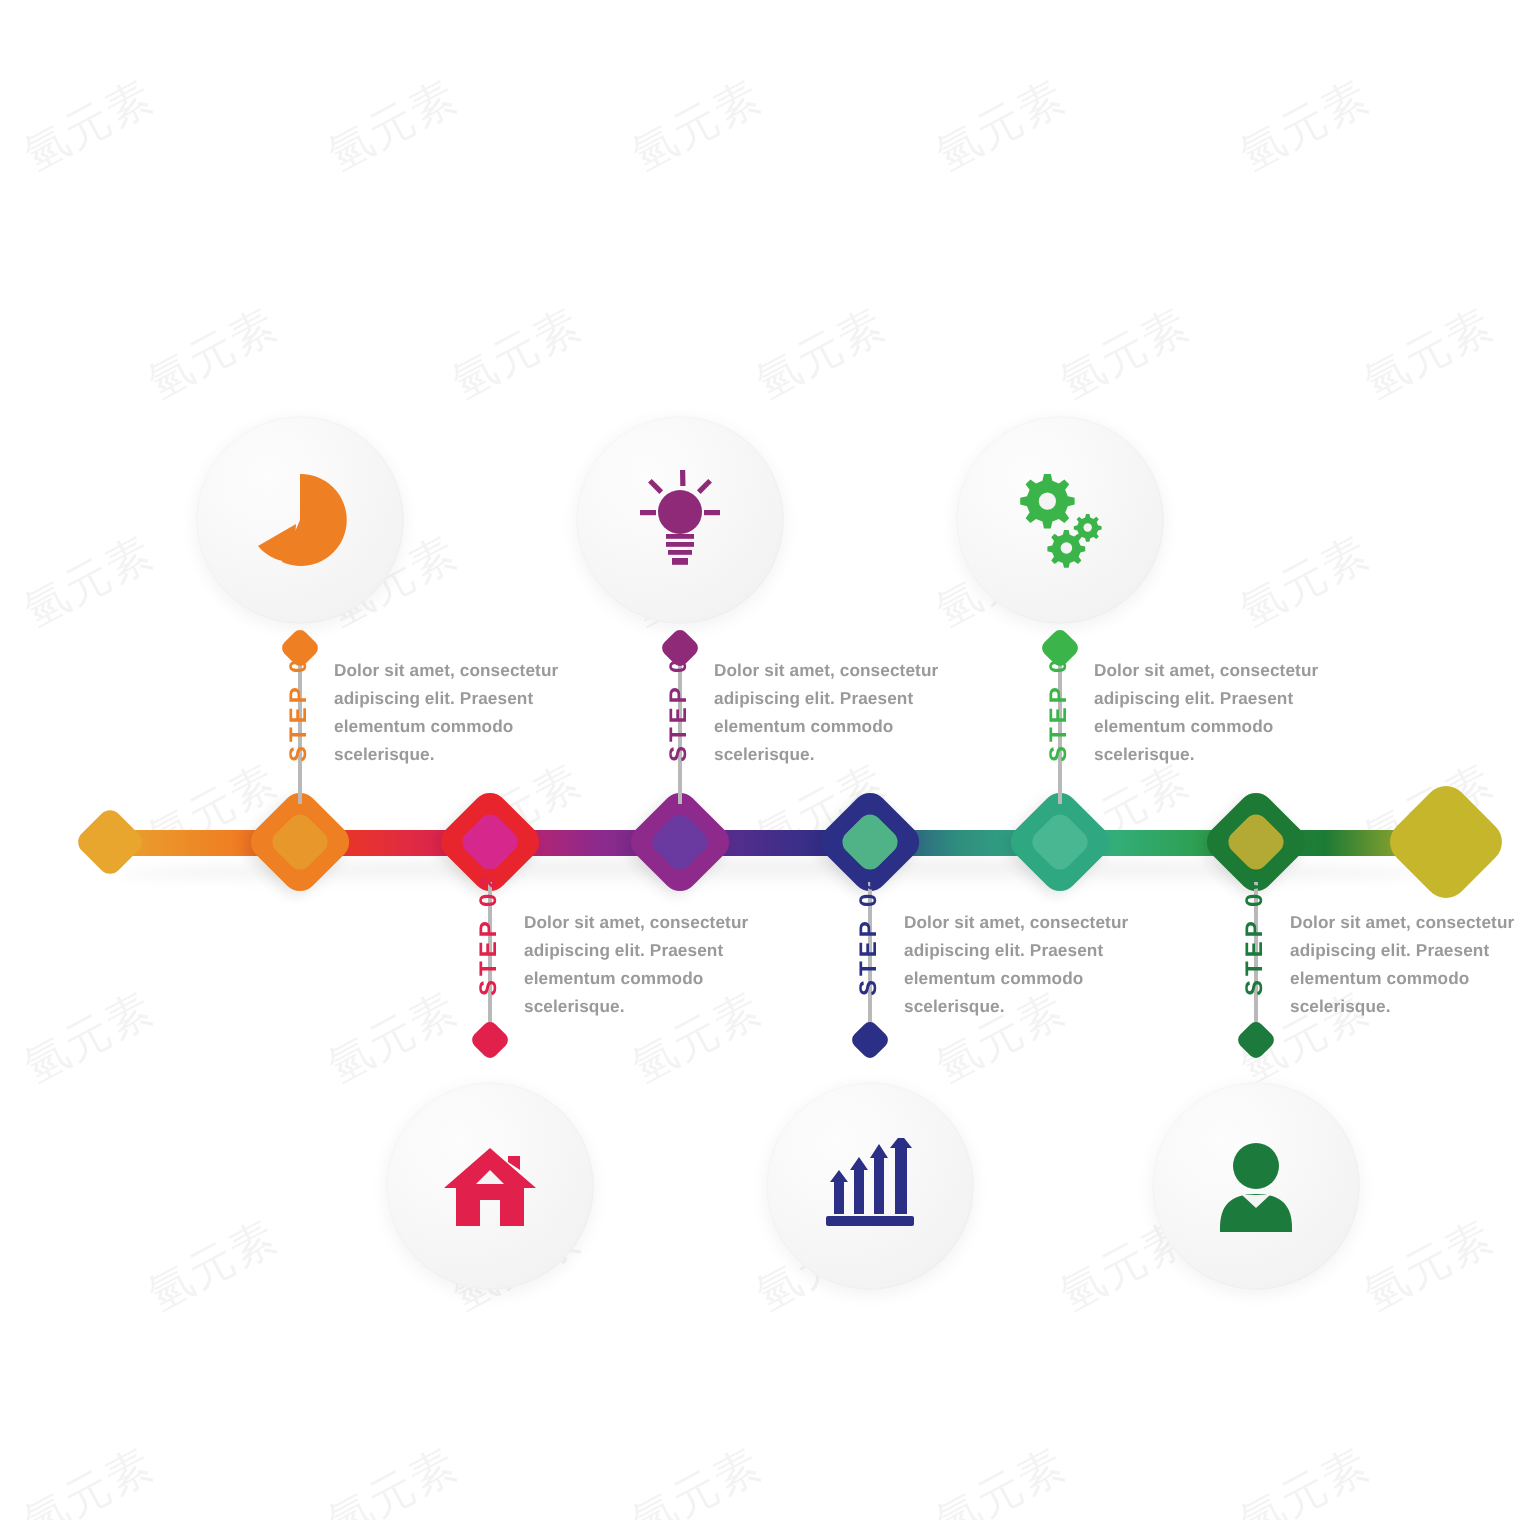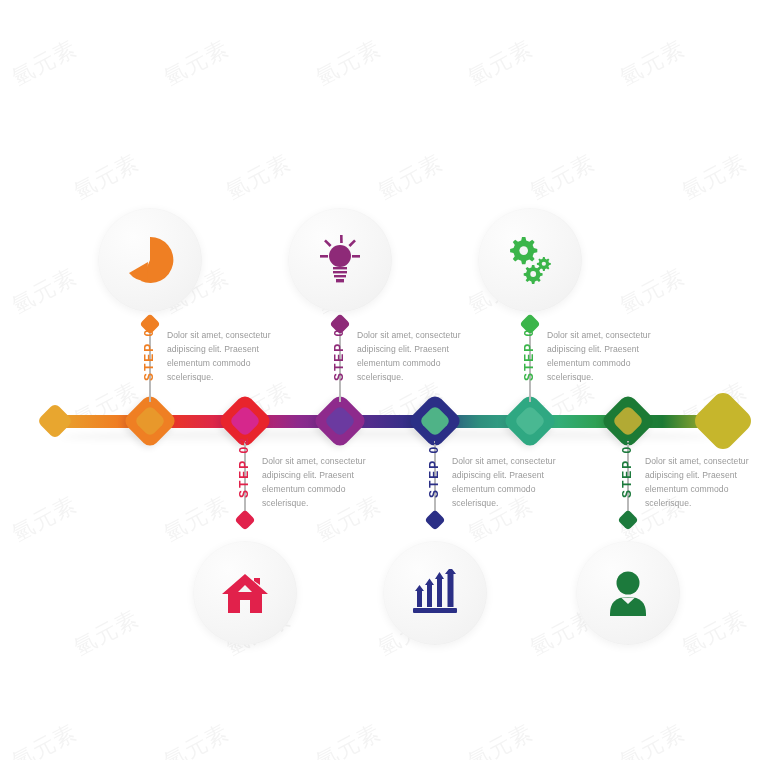--- a/index.html
+++ b/index.html
@@ -92,20 +92,21 @@
   }
 
   
   .copy{
     position:absolute;
     width:113px;
     font-size:8.6px;
     line-height:1.62;
     color:#9a9a9a;
     letter-spacing:.05px;
+    font-weight:bold;
   }
 </style>
 </head>
 <body>
 
 <div id="watermarks">
     <div class="wm" style="left: 10px; top: 48px;">氫元素</div>
     <div class="wm" style="left: 162px; top: 48px;">氫元素</div>
     <div class="wm" style="left: 314px; top: 48px;">氫元素</div>
     <div class="wm" style="left: 466px; top: 48px;">氫元素</div>

